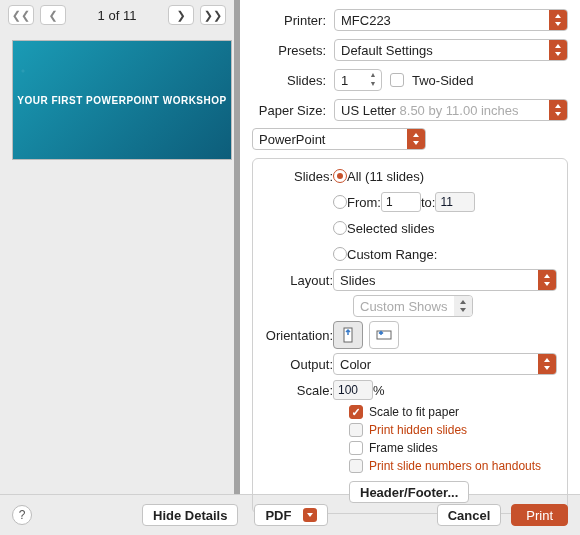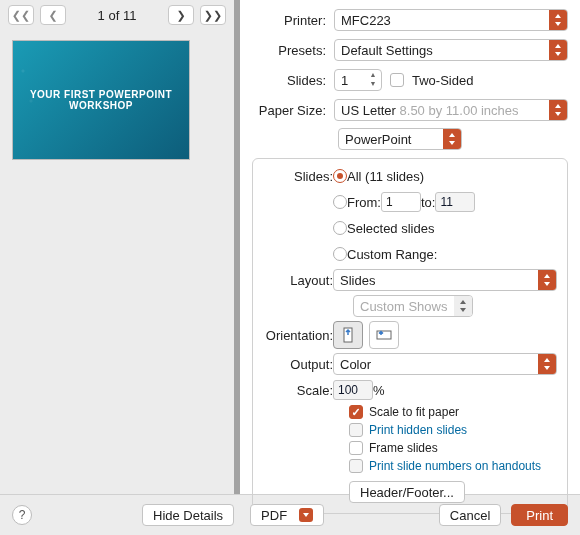--- a/index.html
+++ b/index.html
@@ -4,21 +4,21 @@
 <style>
 * { box-sizing: border-box; margin: 0; padding: 0; font-family: -apple-system, "Helvetica Neue", Arial, sans-serif; }
 html, body { width: 580px; height: 535px; background: #ececec; overflow: hidden; font-size: 13px; color: #222; }
 .main { display: flex; height: 494px; }
 .left { width: 234px; background: #ececec; display: flex; flex-direction: column; }
 .left-top { height: 30px; display: flex; align-items: center; padding: 0 8px; gap: 6px; }
 .nav-btn { width: 26px; height: 20px; background: #fff; border: 1px solid #c8c8c8; border-radius: 4px; display: inline-flex; align-items: center; justify-content: center; font-size: 11px; color: #888; user-select: none; }
 .nav-btn.enabled { color: #444; }
 .page-count { flex: 1; text-align: center; font-size: 13px; }
 .thumb-wrap { padding: 10px 12px; }
-.thumb { width: 178px; height: 120px; background: linear-gradient(135deg, #1a9bb5 0%, #0d5d7a 100%); border: 1px solid #bbb; position: relative; display: flex; align-items: center; justify-content: center; color: #fff; text-align: center; font-size: 10px; font-weight: 600; letter-spacing: 0.5px; }
+.thumb { width: 220px; height: 120px; background: linear-gradient(135deg, #1a9bb5 0%, #0d5d7a 100%); border: 1px solid #bbb; position: relative; display: flex; align-items: center; justify-content: center; color: #fff; text-align: center; font-size: 10px; font-weight: 600; letter-spacing: 0.5px; }
 .thumb::before { content: ""; position: absolute; left: 0; top: 0; width: 40px; height: 100%; background: radial-gradient(circle at 10px 30px, rgba(255,255,255,0.15) 1px, transparent 2px), radial-gradient(circle at 18px 60px, rgba(255,255,255,0.12) 1px, transparent 2px); opacity: 0.5; }
 
 .right { width: 346px; background: #fff; border-left: 6px solid #a3a3a3; padding: 8px 12px 4px 12px; display: flex; flex-direction: column; gap: 6px; font-size: 13px; }
 .row { display: flex; align-items: center; gap: 8px; min-height: 24px; }
 .lbl { width: 74px; text-align: right; color: #222; flex-shrink: 0; }
 .sel { flex: 1; height: 22px; background: #fff; border: 1px solid #c4c4c4; border-radius: 4px; display: flex; align-items: center; padding: 7px 6px; position: relative; font-size: 13px; }
 .sel::after { content: ""; position: absolute; right: 0; top: 0; width: 18px; height: 100%; background: #c7512b; border-radius: 0 3px 3px 0; }
 .sel .updn { position: absolute; right: 5px; top: 50%; transform: translateY(-50%); width: 8px; height: 12px; z-index: 1; }
 .sel .updn::before, .sel .updn::after { content: ""; position: absolute; left: 50%; transform: translateX(-50%); border-left: 3px solid transparent; border-right: 3px solid transparent; }
 .sel .updn::before { top: 0; border-bottom: 4px solid #fff; }
@@ -37,32 +37,32 @@
 .glbl { width: 70px; text-align: right; flex-shrink: 0; color: #222; }
 .radio { width: 14px; height: 14px; border: 1px solid #b0b0b0; border-radius: 50%; background: #fff; flex-shrink: 0; display: inline-flex; align-items: center; justify-content: center; }
 .radio.sel-r { border-color: #c7512b; }
 .radio.sel-r::after { content: ""; width: 6px; height: 6px; background: #c7512b; border-radius: 50%; }
 .small-in { width: 40px; height: 20px; border: 1px solid #c4c4c4; border-radius: 3px; padding: 0 4px; font-size: 12px; display: flex; align-items: center; background: #fff; }
 .small-in.dis { background: #f4f4f4; color: #0f172a; }
 .orient { display: flex; gap: 6px; }
 .orient-btn { width: 30px; height: 28px; border: 1px solid #c4c4c4; border-radius: 4px; background: #fff; display: flex; align-items: center; justify-content: center; }
 .orient-btn.active { background: #e8e8e8; border-color: #999; }
 .orient-btn svg { width: 18px; height: 18px; }
-.btn { height: 22px; padding: 0 10px; background: #fff; border: 1px solid #c4c4c4; border-radius: 4px; font-size: 13px; display: inline-flex; align-items: center; }
+.btn { height: 22px; padding: 0 10px; background: #fff; border: 1px solid #c4c4c4; border-radius: 4px; font-size: 13px; display: inline-flex; align-items: center; font-weight: bold; }
 .footer { height: 41px; border-top: 1px solid #d0d0d0; display: flex; align-items: center; padding: 0 12px; background: #ececec; }
 .footer .right-btns { margin-left: auto; display: flex; gap: 10px; }
 .help { width: 20px; height: 20px; border: 1px solid #bbb; border-radius: 50%; background: #fff; display: flex; align-items: center; justify-content: center; font-size: 12px; color: #555; }
 .primary { background: #c7512b; color: #fff; border-color: #c7512b; font-weight: 500; padding: 0 14px; }
 .pdf-btn { display: inline-flex; align-items: center; gap: 12px; }
 .pdf-btn .chev { width: 14px; height: 14px; background: #c7512b; border-radius: 3px; display: inline-flex; align-items: center; justify-content: center; }
 .pdf-btn .chev::after { content: ""; border-left: 3px solid transparent; border-right: 3px solid transparent; border-top: 4px solid #fff; }
-.app-sel { width: 124px; margin-left: 86px; }
+.app-sel { width: 174px; }
 .checks { margin-left: 86px; display: flex; flex-direction: column; gap: 4px; }
 .checks .chk { display: flex; align-items: center; gap: 6px; font-size: 12px; }
-.checks .chk.dim span { color: #0369a1; }
+.checks .chk.dim span { color: #c2410c; }
 .checks .chk.dim .cb { background: #f4f4f4; }
 </style>
 </head>
 <body>
 
 <div class="main">
   <div class="left">
     <div class="left-top">
       <div class="nav-btn">❮❮</div>
       <div class="nav-btn">❮</div>

